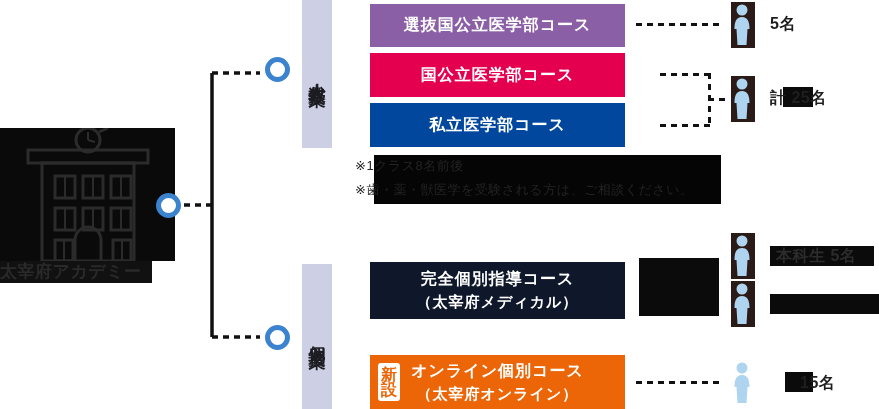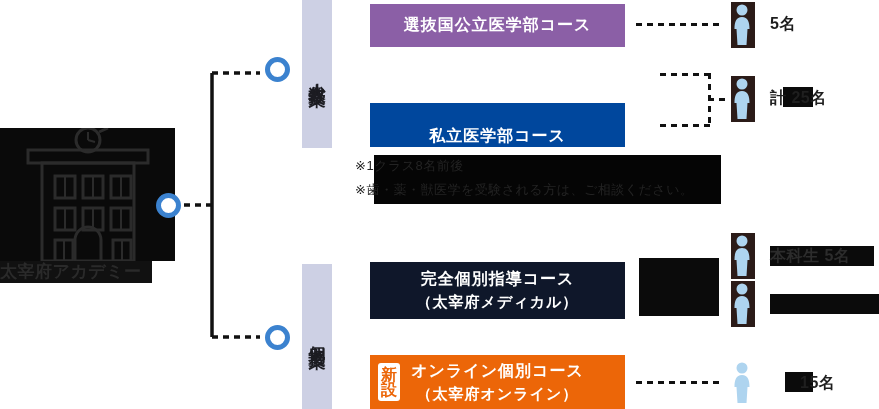--- a/index.html
+++ b/index.html
@@ -96,21 +96,21 @@
     align-items: center;
     justify-content: center;
     box-sizing: border-box;
     text-align: center;
   }
   .course .ln1 { font-size: 16px; letter-spacing: 1px; }
   .course .ln2 { font-size: 15px; letter-spacing: 1px; margin-top: 3px; }
 
   .c-purple  { top: 4px;   height: 43px; background: #8b5fa6; }
   .c-crimson { top: 53px;  height: 44px; background: #e4004f; }
-  .c-blue    { top: 103px; height: 44px; background: #00479d; justify-content: flex-end; }
+  .c-blue    { top: 103px; height: 44px; background: #00479d; }
   .c-green   { top: 262px; height: 57px; background: #0f172a; }
   .c-orange  { top: 355px; height: 54px; background: #ec6608; }
 
   .badge-new {
     position: absolute;
     left: 8px;
     top: 50%;
     transform: translateY(-50%);
     width: 22px;
     height: 38px;
@@ -237,20 +237,23 @@
   <div class="ring ring-top"></div>
   <div class="ring ring-bot"></div>
 
   <div class="group-label group-small">少人数授業</div>
   <div class="group-label group-indiv">個別授業</div>
 
   <div class="course c-purple">
     <span class="ln1">選抜国公立医学部コース</span>
   </div>
 
+  <div class="course c-crimson">
+    <span class="ln1">国公立医学部コース</span>
+  </div>
 
   <div class="course c-blue">
     <span class="ln1">私立医学部コース</span>
   </div>
 
   <div class="course c-green">
     <span class="ln1">完全個別指導コース</span>
     <span class="ln2">（太宰府メディカル）</span>
   </div>
 
@@ -310,20 +313,20 @@
       <circle cx="11" cy="8" r="5.5" fill="#aed4ef"></circle>
       <path d="M11 15 C5 15 3.5 20 3.5 27 L5.5 27 L6.5 43 L15.5 43 L16.5 27 L18.5 27 C18.5 20 17 15 11 15 Z" fill="#aed4ef"></path>
     </svg>
 
   <div class="count" style="left:770px; top:14px;">5名</div>
 
   <div class="redact" style="left:783px; top:87px; width:30px; height:20px;"></div>
   <div class="count" style="left:770px; top:88px; color:#1f1f1f;">計 25名</div>
 
   <div class="redact" style="left:770px; top:246px; width:104px; height:20px;"></div>
-  <div class="count" style="left:770px; top:246px; color:#2c2c2c;">本科生 5名</div>
+  <div class="count" style="left:770px; top:246px; color:#2c2c2c;padding-left:6px;">本科生 5名</div>
 
   <div class="redact" style="left:770px; top:294px; width:112px; height:20px;"></div>
 
   <div class="redact" style="left:785px; top:372px; width:28px; height:20px;"></div>
   <div class="count" style="left:770px; top:373px; color:#1f1f1f;margin-left:30px;">15名</div>
 
 </div>
 
 </body></html>

